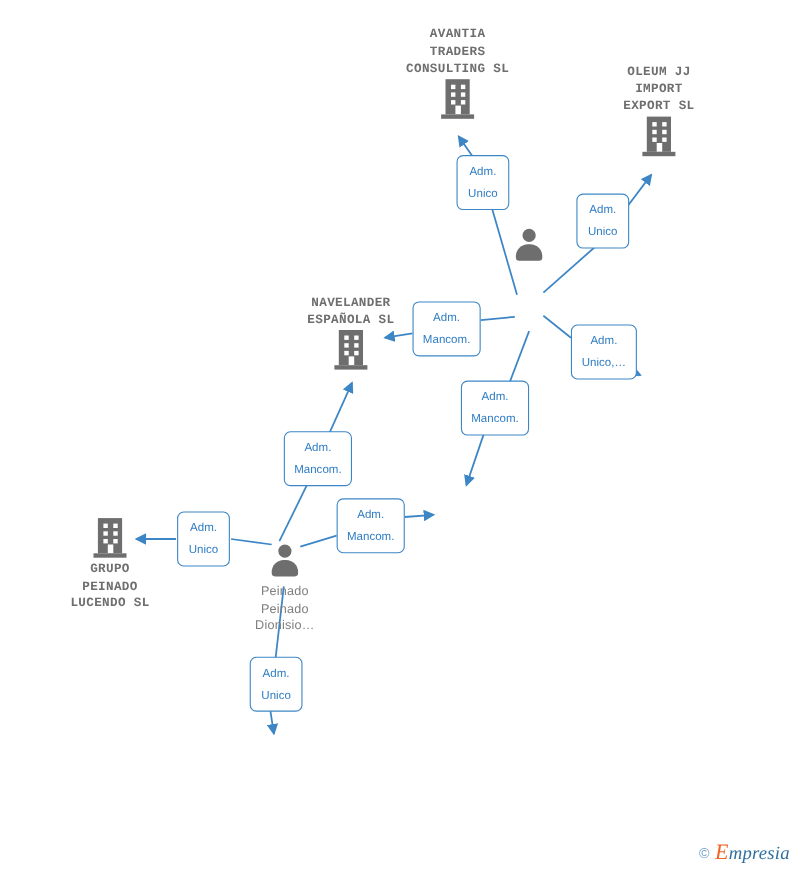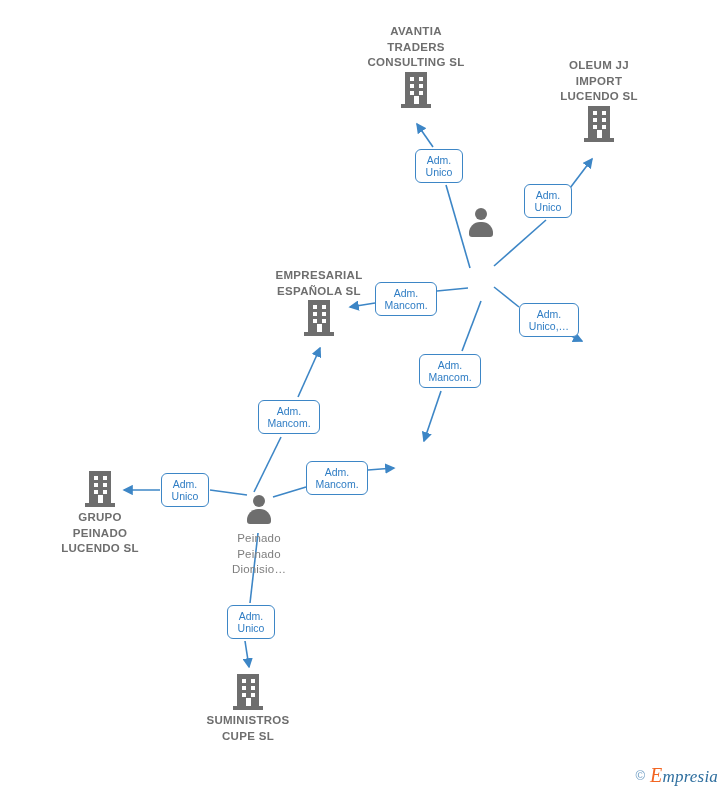--- a/index.html
+++ b/index.html
@@ -20,21 +20,21 @@
     position:absolute;
     width:150px;
     margin-left:-75px;
     text-align:center;
     color:#7a7a7a;
     font-size:11.5px;
     line-height:15.5px;
     letter-spacing:.2px;
   }
   .node .caption{display:block;white-space:pre-line;}
-  .node.company .caption{font-weight:bold;color:#6e6e6e;letter-spacing:.3px;}
+  .node.company .caption{font-weight:bold;color:#6e6e6e;letter-spacing:.3px;font-family:Liberation Mono, monospace;}
   .node.person  .caption{font-weight:normal;color:#7e7e7e;}
   .node.focus .caption{color:#5f5f5f;font-weight:bold;}
 
   .node .glyph{display:block;height:38px;margin:0 auto;}
   .node.cap-above .caption{margin-bottom:1px;}
   .node.cap-above .glyph{margin-top:0;}
   .node.cap-below .caption{margin-top:1px;}
 
   
   .bld{display:inline-block;position:relative;width:30px;height:36px;vertical-align:bottom;}
@@ -51,21 +51,21 @@
               border-radius:11px 11px 3px 3px;}
 
   
   .elabel{
     position:absolute;
     background:#ffffff;
     border:1.5px solid #3d86c6;
     border-radius:6px;
     color:#2f7dc4;
     font-size:10.5px;
-    line-height:12px;
+    line-height:20px;
     text-align:center;
     padding:4px 6px 4px 6px;
     white-space:pre-line;
     box-sizing:border-box;
     transform:translate(-50%,-50%);
   }
 
   
   #watermark{
     position:absolute;right:10px;bottom:8px;
@@ -131,41 +131,41 @@
         <i style="left:9px;top:19px;"></i><i style="left:18px;top:19px;"></i>
         <span class="door"></span>
         <span class="base"></span>
       </span>
     </span>
   </div>
 
   <div class="node company cap-above" style="left:599px;top:58px;">
     <span class="caption">OLEUM JJ
 IMPORT
-LUCENDO  SL</span>
+EXPORT  SL</span>
     <span class="glyph">
       <span class="bld">
         <span class="body"></span>
         <i style="left:9px;top:5px;"></i><i style="left:18px;top:5px;"></i>
         <i style="left:9px;top:12px;"></i><i style="left:18px;top:12px;"></i>
         <i style="left:9px;top:19px;"></i><i style="left:18px;top:19px;"></i>
         <span class="door"></span>
         <span class="base"></span>
       </span>
     </span>
   </div>
 
   <div class="node person cap-above" style="left:481px;top:205px;">
     <span class="glyph">
       <span class="per"><span class="head"></span><span class="torso"></span></span>
     </span>
   </div>
 
   <div class="node company cap-above" style="left:319px;top:268px;">
-    <span class="caption">EMPRESARIAL
+    <span class="caption">NAVELANDER
 ESPAÑOLA  SL</span>
     <span class="glyph">
       <span class="bld">
         <span class="body"></span>
         <i style="left:9px;top:5px;"></i><i style="left:18px;top:5px;"></i>
         <i style="left:9px;top:12px;"></i><i style="left:18px;top:12px;"></i>
         <i style="left:9px;top:19px;"></i><i style="left:18px;top:19px;"></i>
         <span class="door"></span>
         <span class="base"></span>
       </span>
@@ -192,34 +192,20 @@
 
   <div class="node person cap-below" style="left:259px;top:492px;">
     <span class="glyph">
       <span class="per"><span class="head"></span><span class="torso"></span></span>
     </span>
     <span class="caption">Peinado
 Peinado
 Dionisio…</span>
   </div>
 
-  <div class="node company cap-below" style="left:248px;top:674px;">
-    <span class="glyph">
-      <span class="bld">
-        <span class="body"></span>
-        <i style="left:9px;top:5px;"></i><i style="left:18px;top:5px;"></i>
-        <i style="left:9px;top:12px;"></i><i style="left:18px;top:12px;"></i>
-        <i style="left:9px;top:19px;"></i><i style="left:18px;top:19px;"></i>
-        <span class="door"></span>
-        <span class="base"></span>
-      </span>
-    </span>
-    <span class="caption">SUMINISTROS
-CUPE  SL</span>
-  </div>
 
   <div class="elabel" style="left:439px;top:166px;width:48px;">Adm.
 Unico</div>
   <div class="elabel" style="left:548px;top:201px;width:48px;">Adm.
 Unico</div>
   <div class="elabel" style="left:406px;top:299px;width:62px;">Adm.
 Mancom.</div>
   <div class="elabel" style="left:549px;top:320px;width:60px;">Adm.
 Unico,…</div>
   <div class="elabel" style="left:450px;top:371px;width:62px;">Adm.

